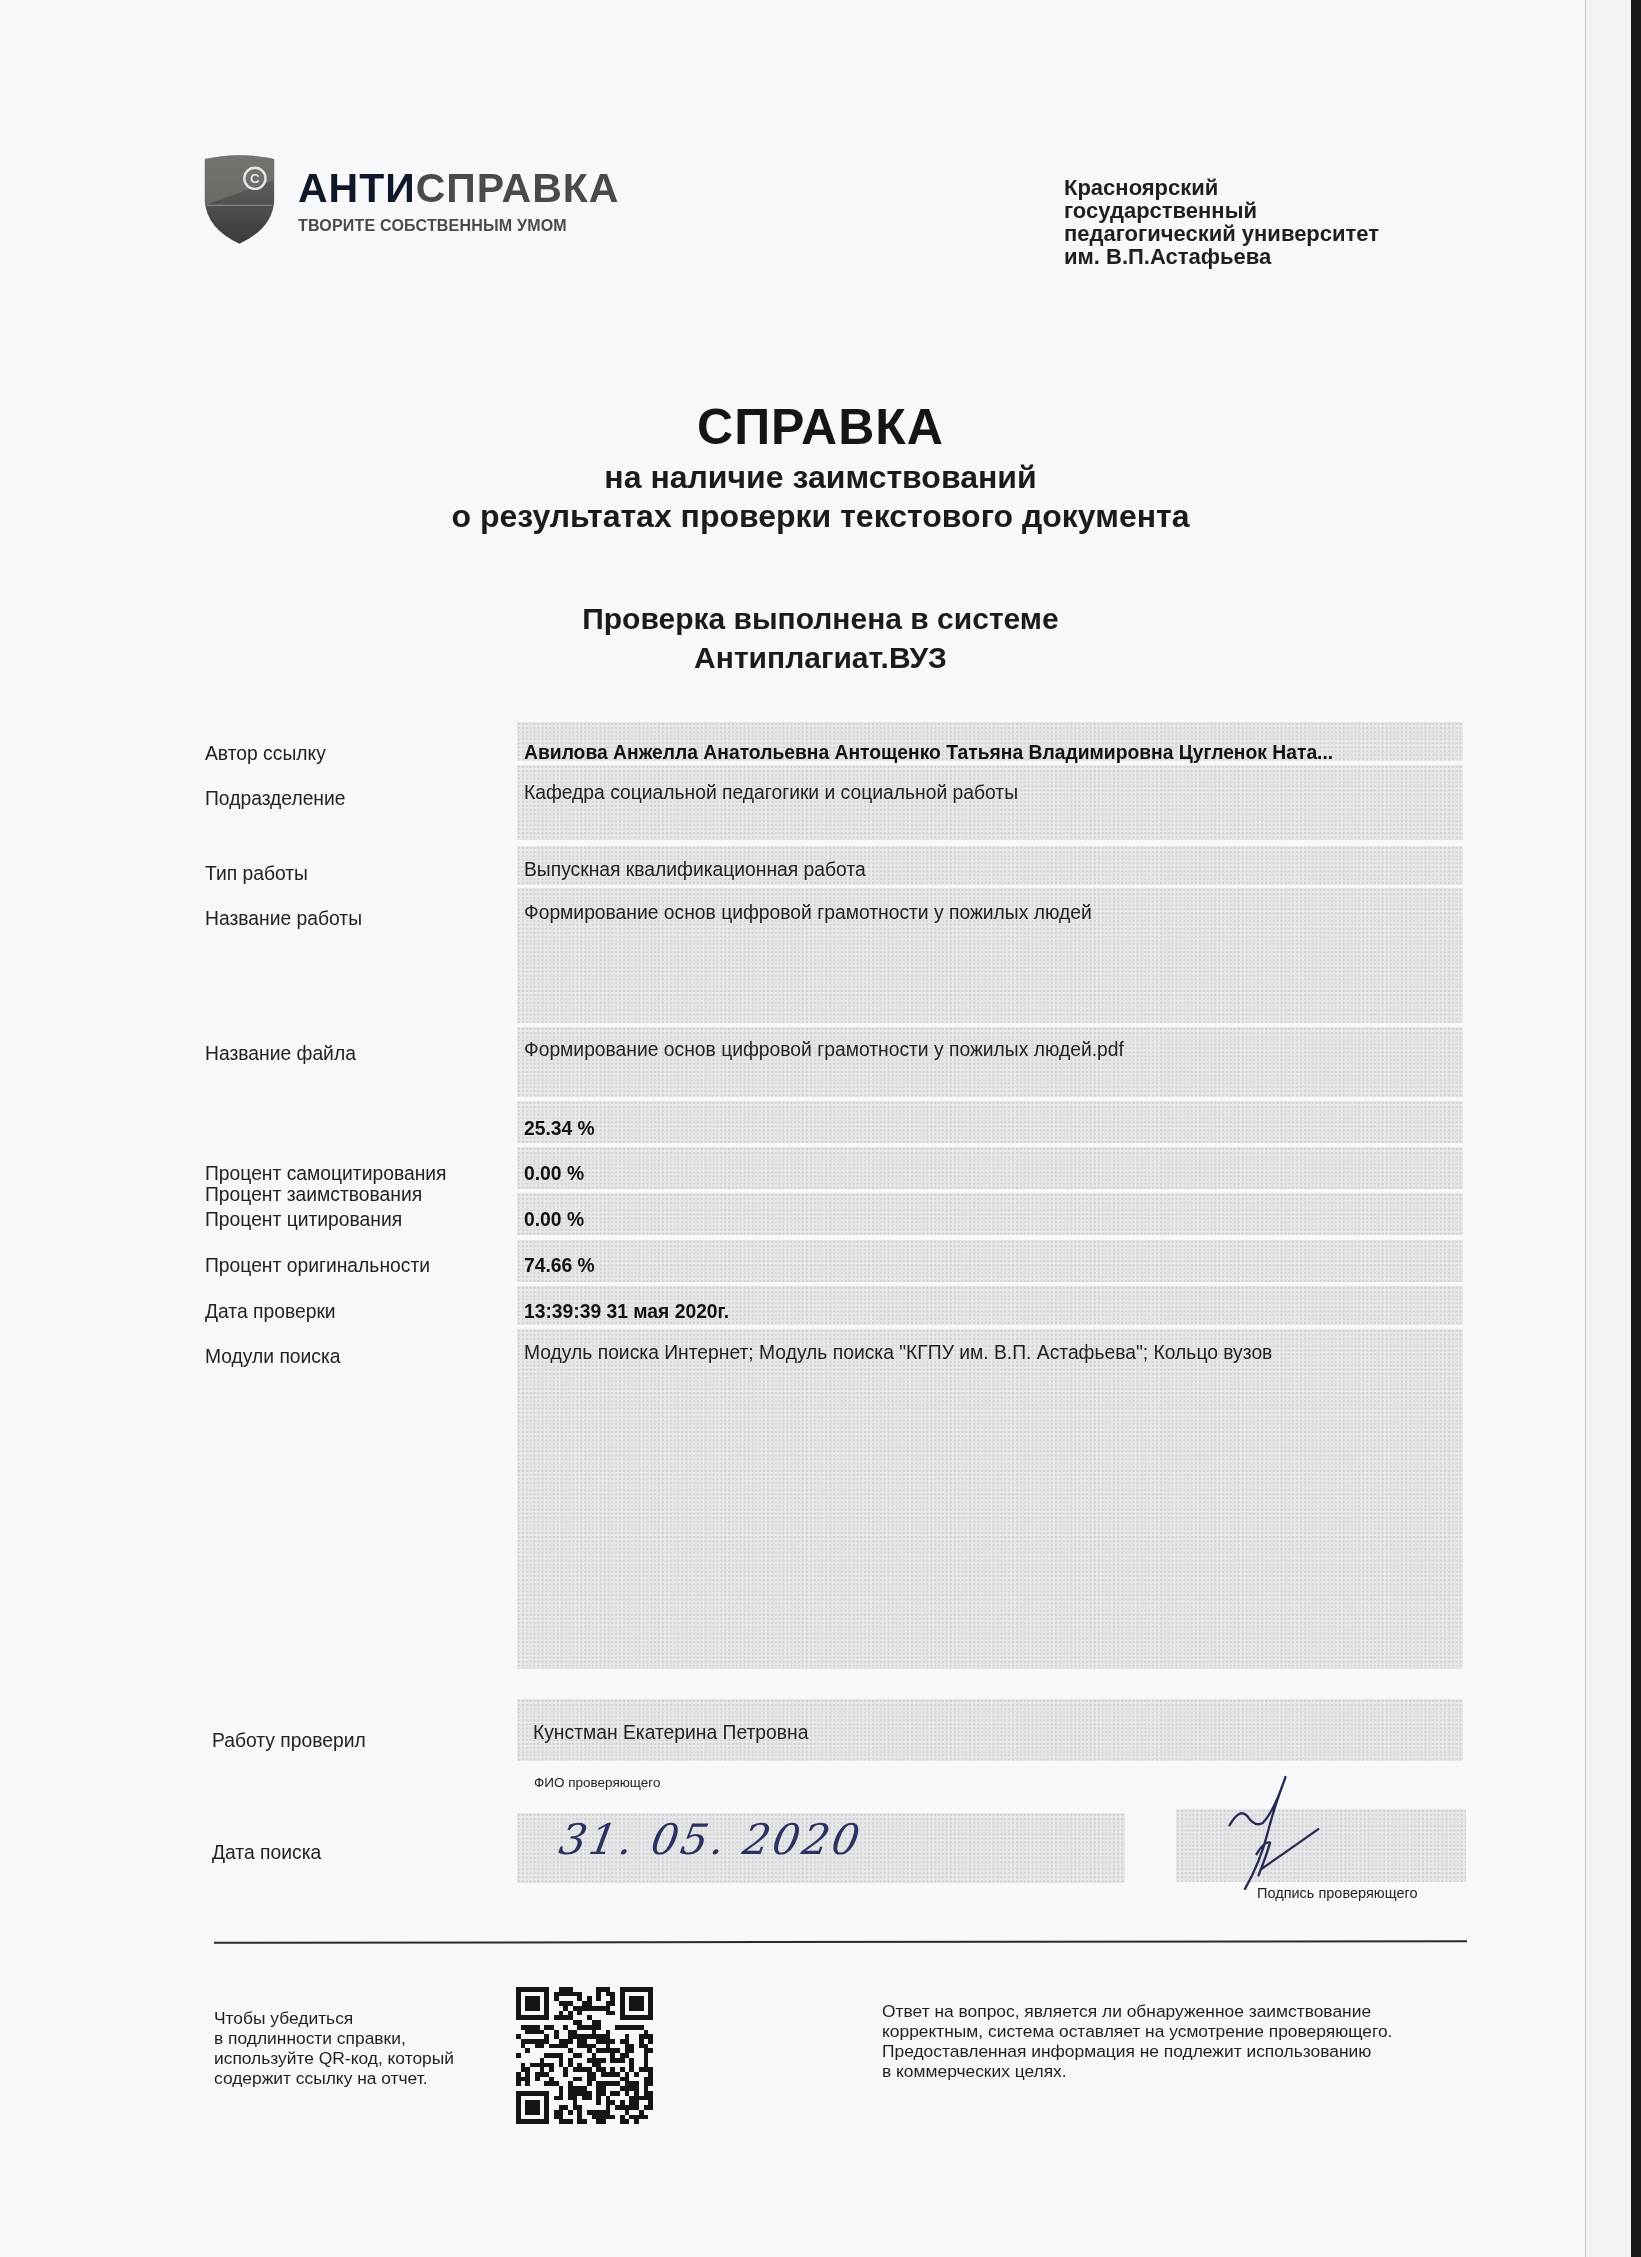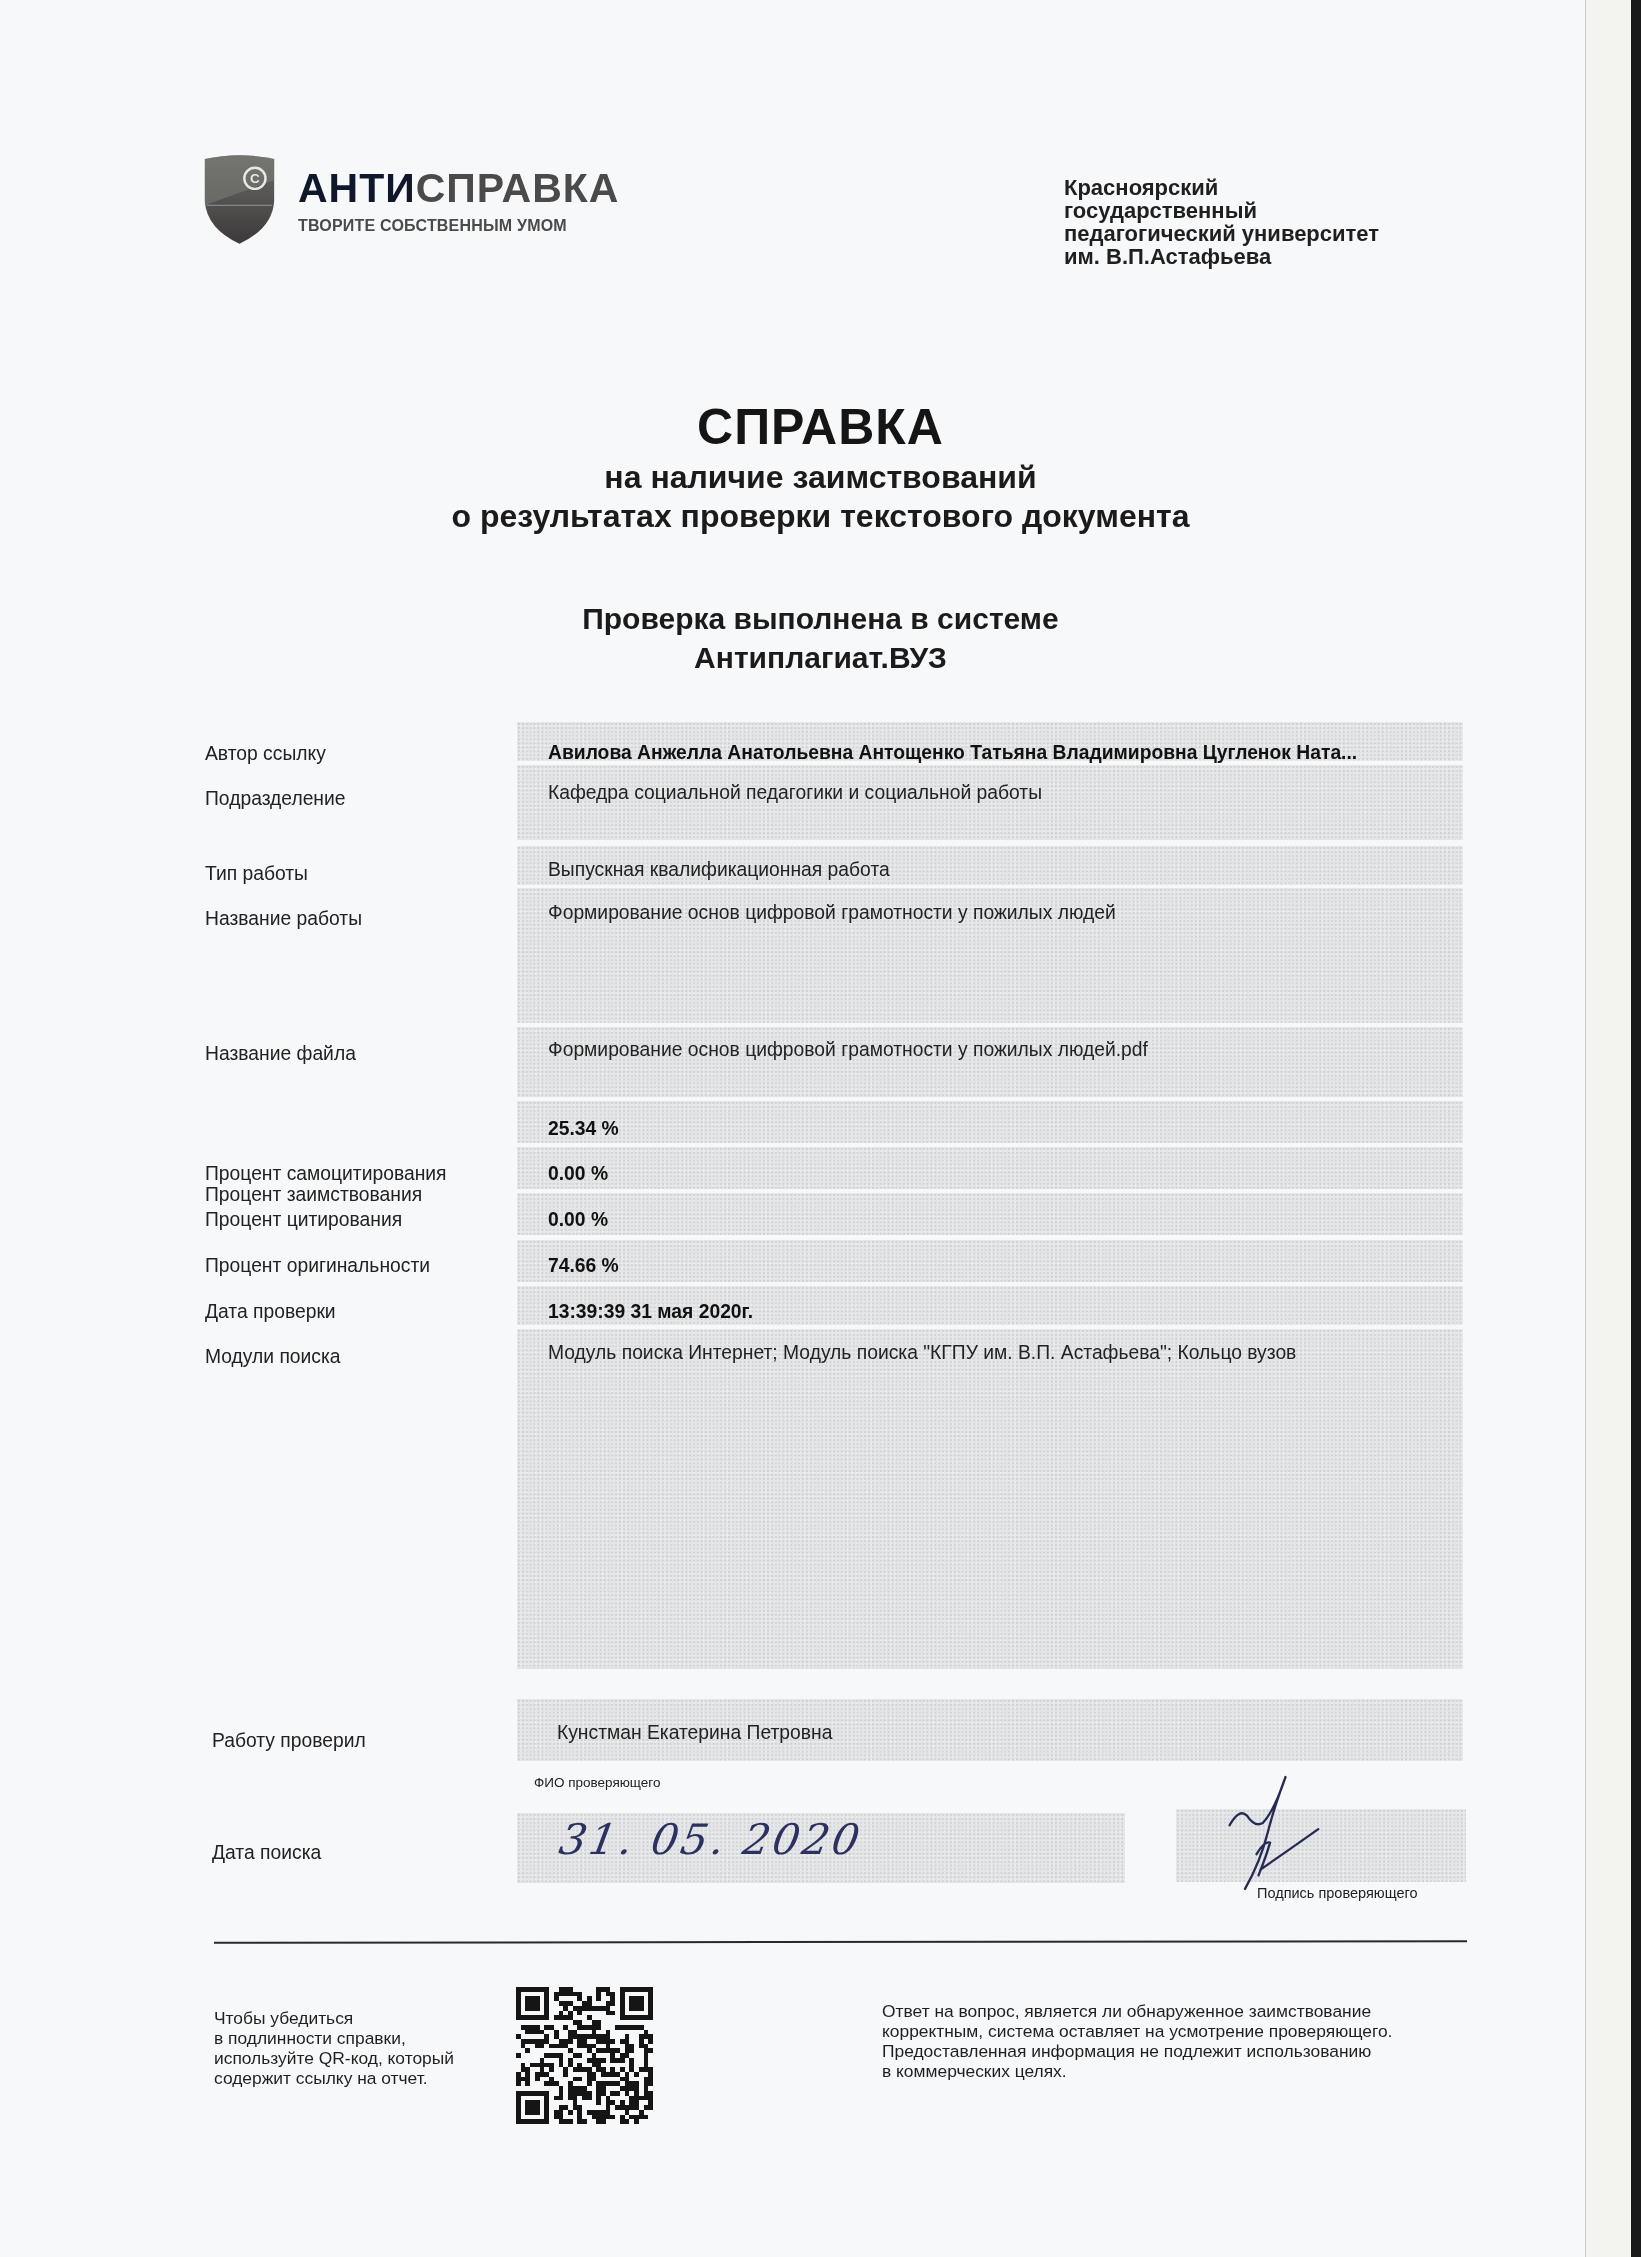--- a/index.html
+++ b/index.html
@@ -49,21 +49,21 @@
     .row-box {
       position: absolute; left: 517px; width: 946px;
       background: #e3e5e7;
       background-image:
         radial-gradient(rgba(120,120,120,0.18) 1px, transparent 1px),
         radial-gradient(rgba(255,255,255,0.35) 1px, transparent 1px);
       background-size: 3.9px 3.9px, 4.8px 4.8px;
       background-position: 0 0, 1.9px 1.9px;
     }
     .row-value {
-      position: absolute; left: 524px; font-size: 19.3px; color: #222; white-space: nowrap; margin-left: 24px;
+      position: absolute; left: 524px; font-size: 19.3px; color: #222; white-space: nowrap;
     }
     .row-value.bold { font-weight: bold; color: #111; }
 
     .small-caption { position: absolute; font-size: 13.5px; color: #222; }
 
     
     .handwritten-date {
       position: absolute; left: 560px; top: 1815px; font-family: "DejaVu Serif", serif;
       font-style: italic; font-size: 42px; color: #2b3160; letter-spacing: 2.9px;
       transform: skewX(-10deg);

